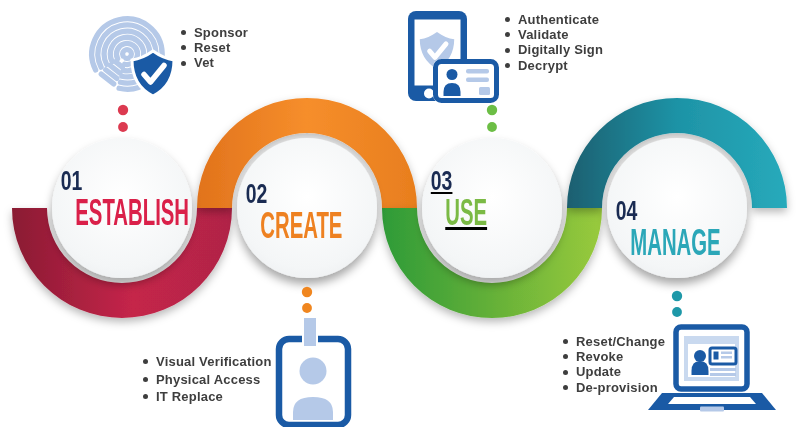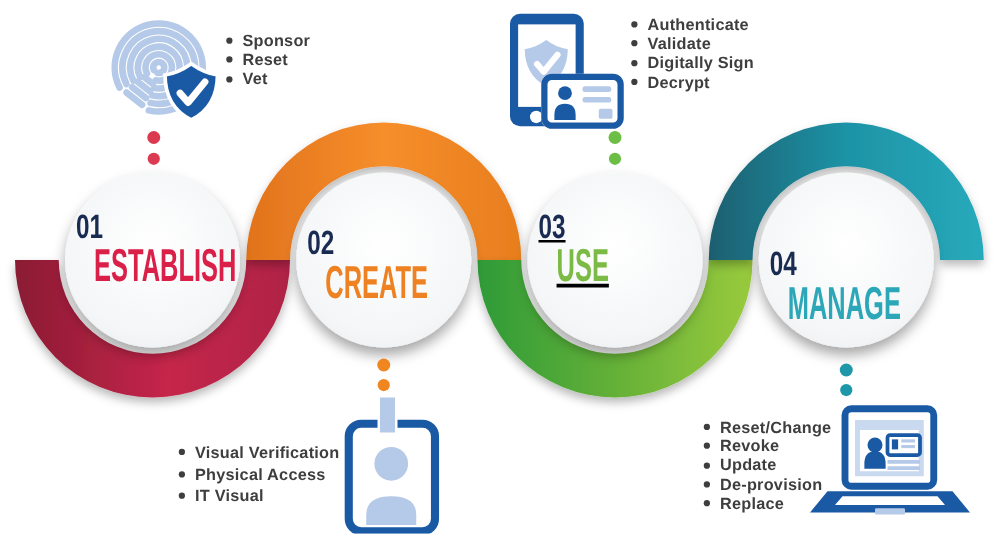--- a/index.html
+++ b/index.html
@@ -198,23 +198,22 @@
   </ul>
   <ul class="blist lh15 list-use">
     <li>Authenticate</li>
     <li>Validate</li>
     <li>Digitally Sign</li>
     <li>Decrypt</li>
   </ul>
   <ul class="blist lh17 list-create">
     <li>Visual Verification</li>
     <li>Physical Access</li>
-    <li>IT Visual</li>
+    <li>IT Replace</li>
   </ul>
   <ul class="blist lh15 list-manage">
     <li>Reset/Change</li>
     <li>Revoke</li>
     <li>Update</li>
     <li>De-provision</li>
-    <li>Replace</li>
   </ul>
 
 </div>
 
 </body></html>

